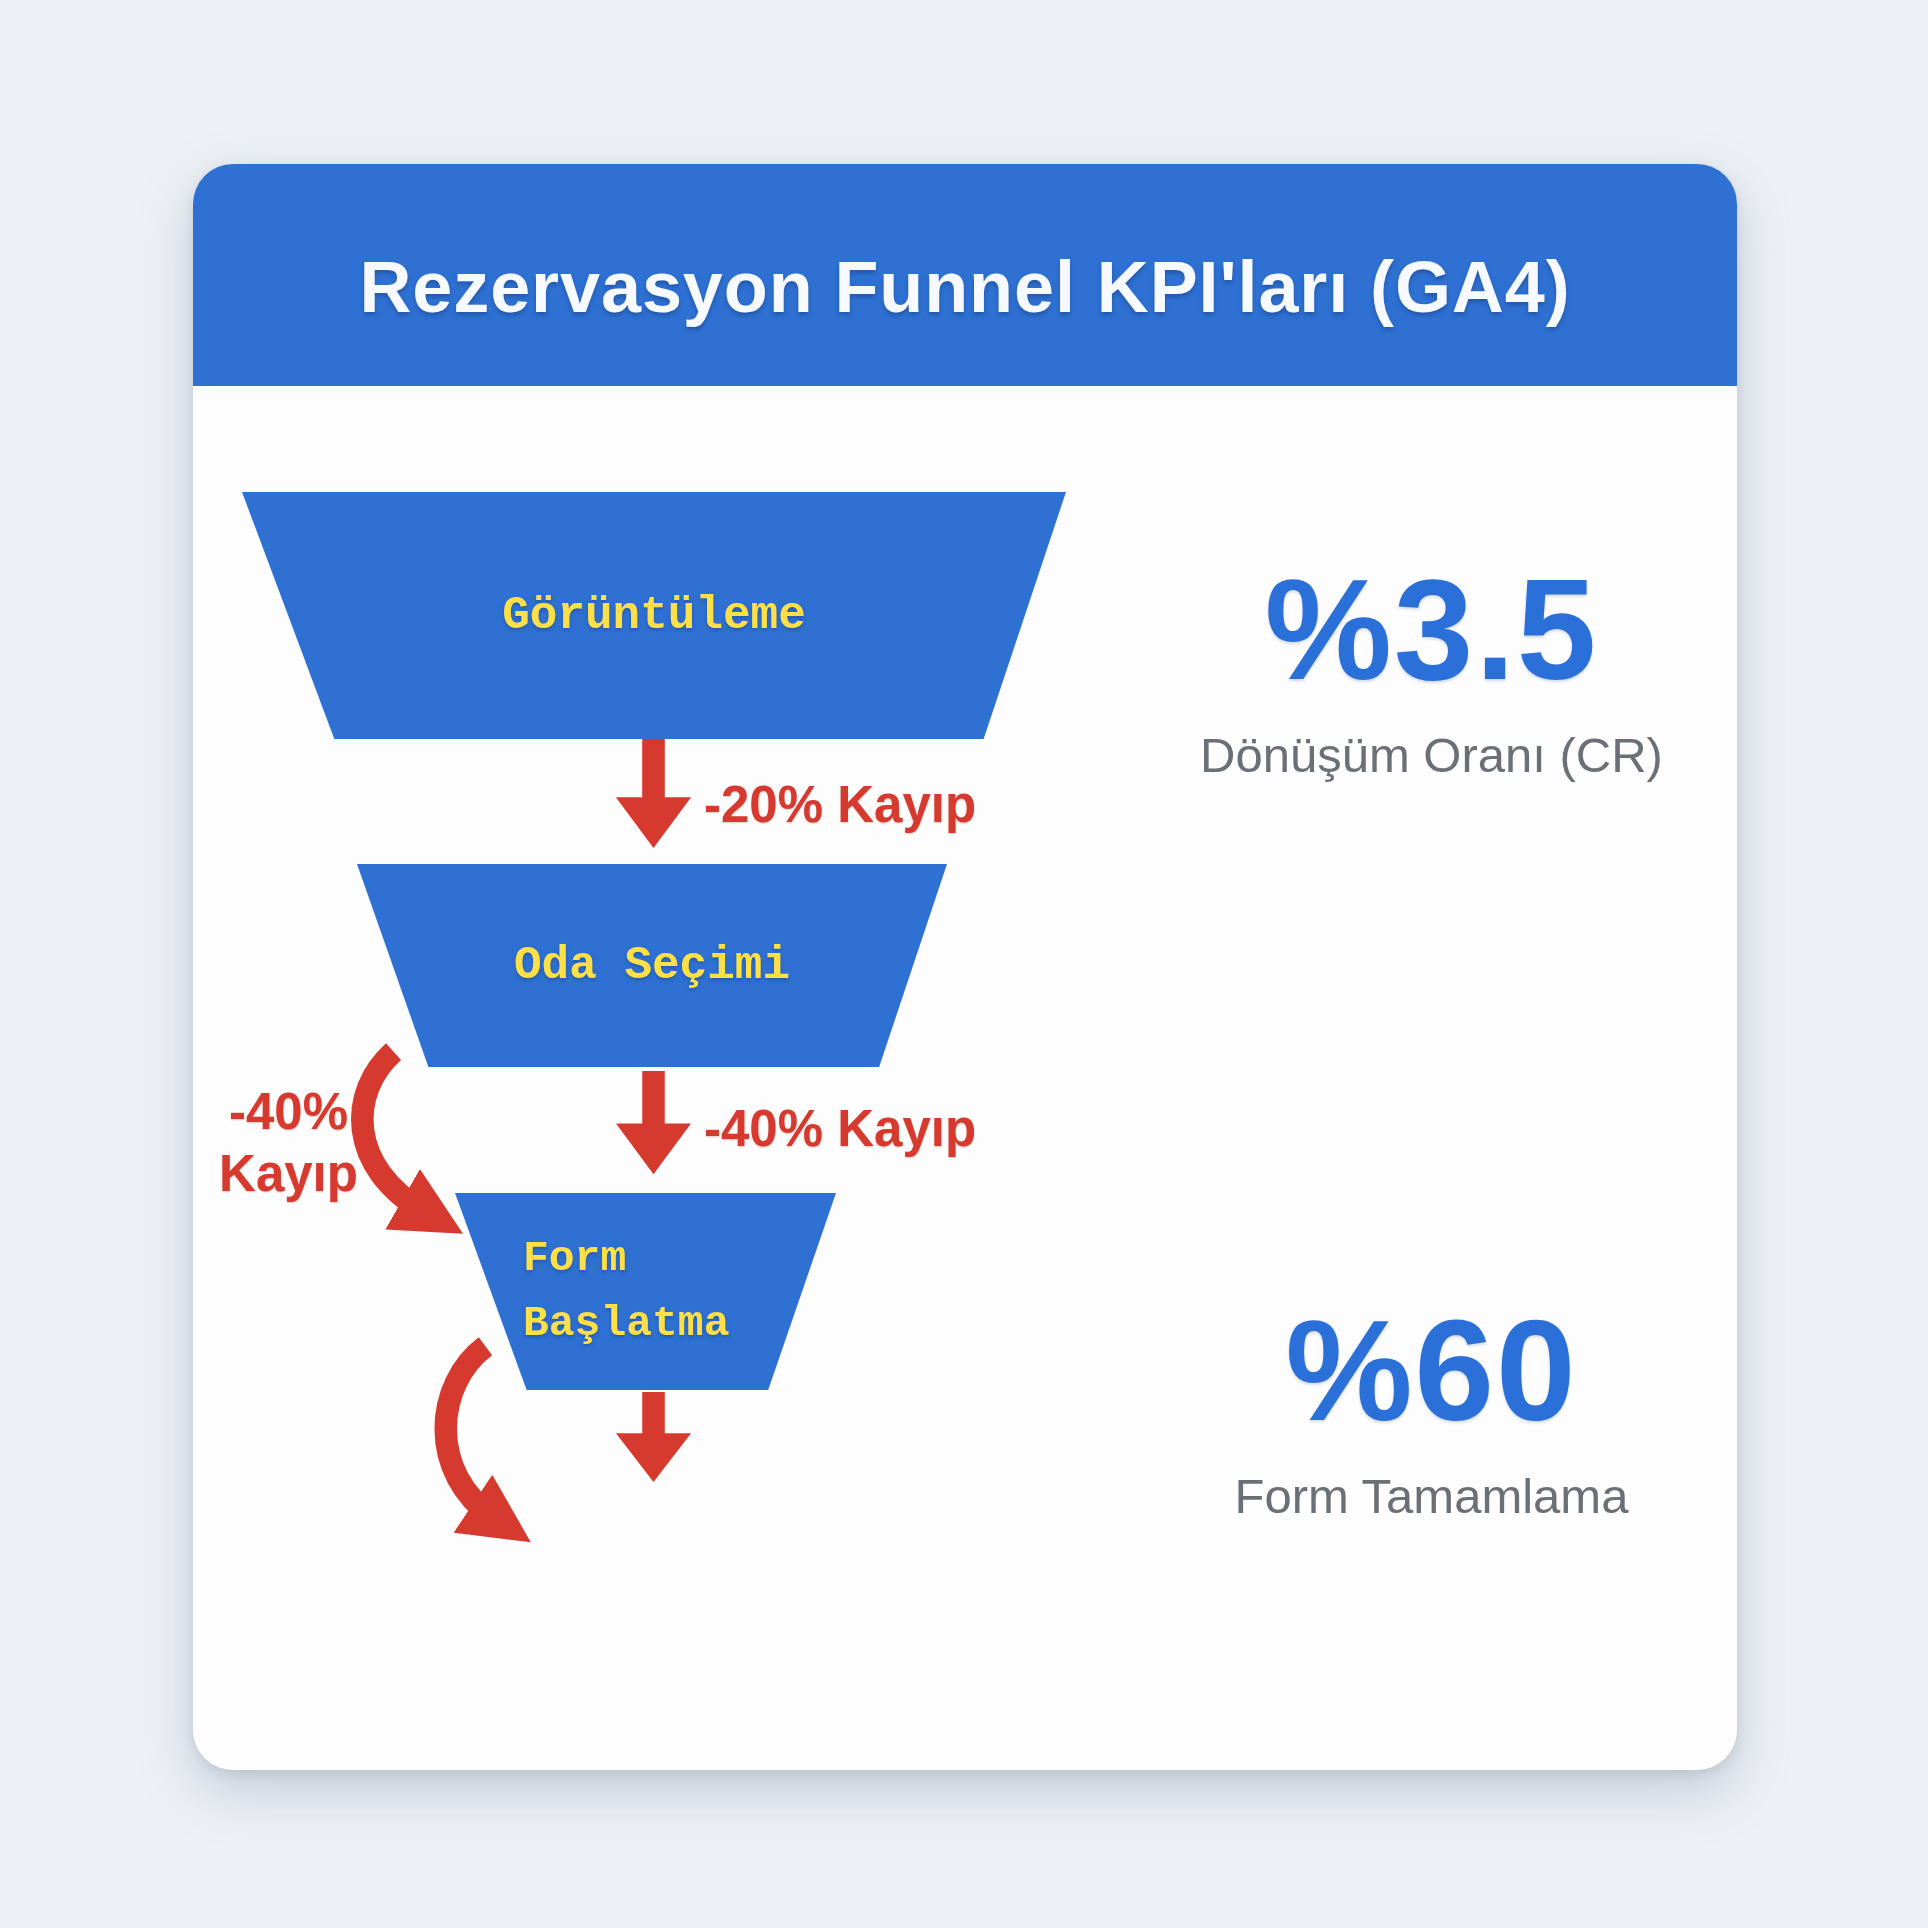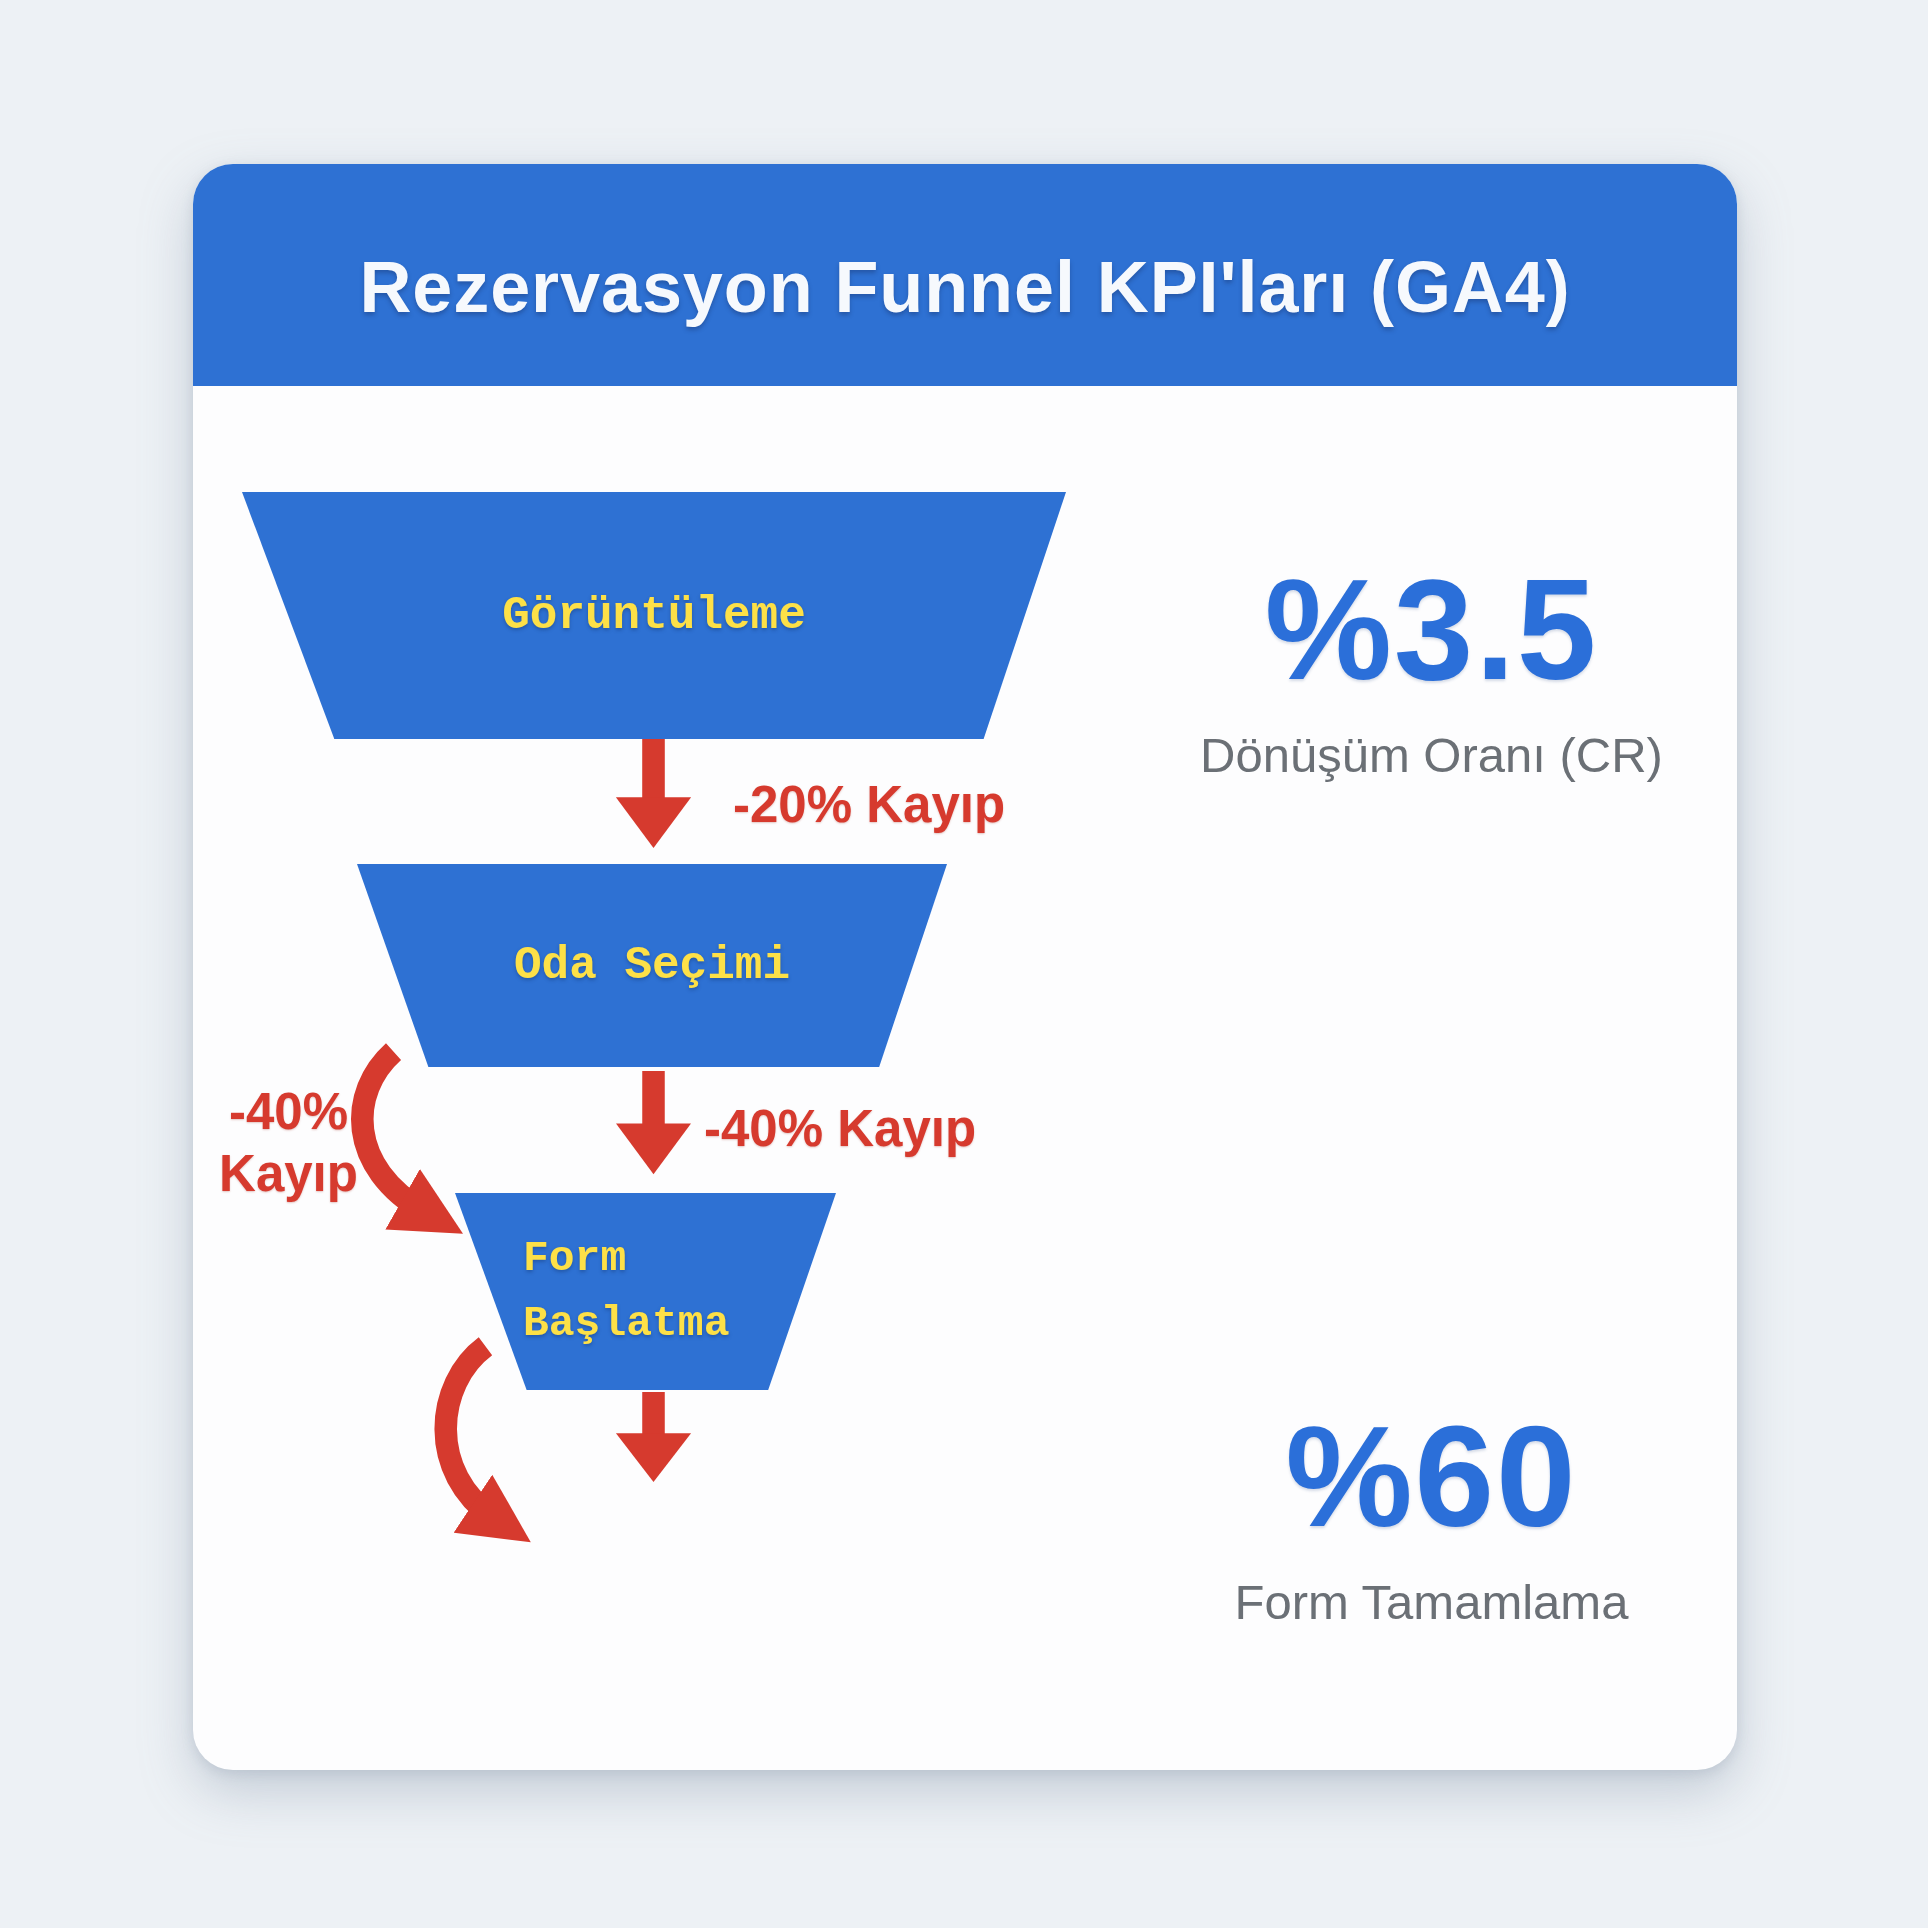--- a/index.html
+++ b/index.html
@@ -116,27 +116,27 @@
   </svg>
   <svg class="arrow-svg" style="left:414px;top:1332px;" width="141" height="226" viewBox="0 0 150 240">
     <defs>
       <marker id="ah2" markerUnits="userSpaceOnUse" markerWidth="74" markerHeight="74" refX="28" refY="37" orient="auto">
         <path d="M0,0 L74,37 L0,74 z" class="arrow-fill"></path>
       </marker>
     </defs>
     <path class="arc-stroke" d="M 76 15 C 22 55, 14 150, 86 198" marker-end="url(#ah2)"></path>
   </svg>
 
-  <div class="loss loss-mid" style="left:704px;top:774px;margin-left:29px;">-20% Kayıp</div>
+  <div class="loss loss-mid" style="left:704px;top:774px;">-20% Kayıp</div>
   <div class="loss loss-left" style="left:185px;top:1081px;">-40% Kayıp</div>
   <div class="loss loss-mid" style="left:704px;top:1098px;">-40% Kayıp</div>
 
   <div class="kpi" style="top:551px;">
     <div class="kpi-value">%3.5</div>
     <div class="kpi-label">Dönüşüm Oranı (CR)</div>
   </div>
-  <div class="kpi" style="top:1398px;">
+  <div class="kpi" style="top:1292px;">
     <div class="kpi-value">%60</div>
     <div class="kpi-label">Form Tamamlama</div>
   </div>
 
 </div>
 
 
 </body></html>

